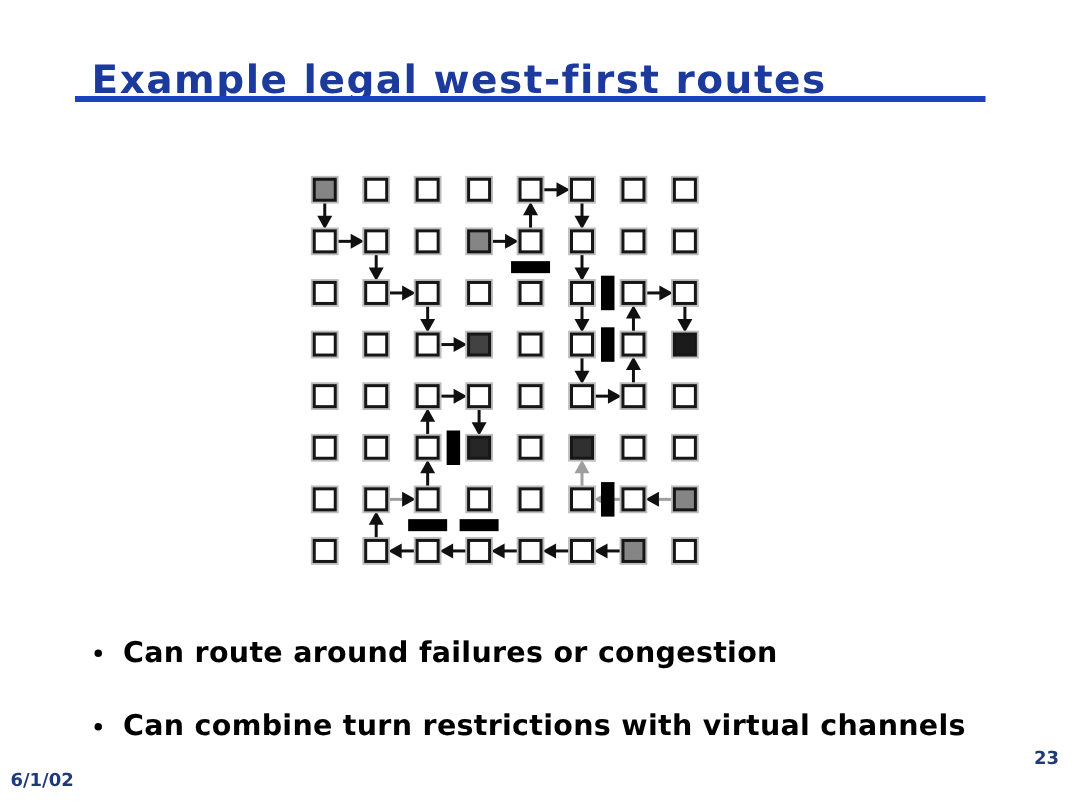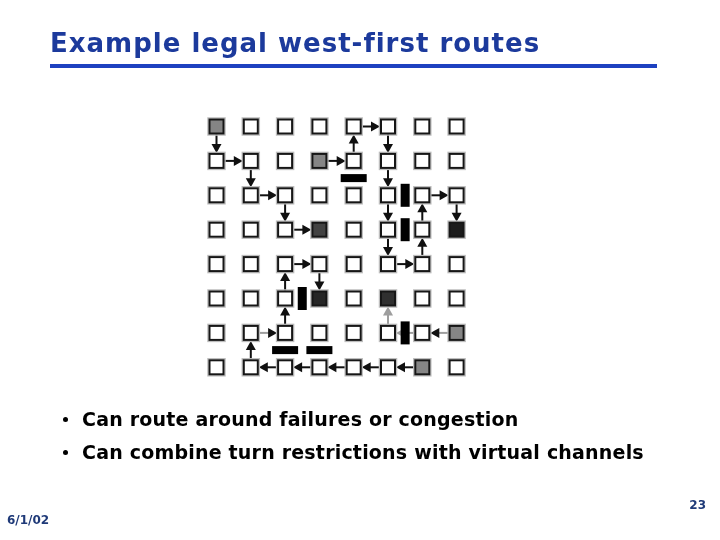--- a/index.html
+++ b/index.html
@@ -2,34 +2,35 @@
 <html style="--background: #ffffff; --title-text: #1c3a9c; --title-underline: #1d41c0; --body-text: #000000; --footer-text: #1f3a78;"><head>
 <meta charset="utf-8">
 <style>
   html,body{margin:0;padding:0;}
   .slide{
     position:relative;width:720px;height:540px;overflow:hidden;
     background:var(--background,#ffffff);
     font-family:"DejaVu Sans","Liberation Sans",sans-serif;
   }
   .slide-title{
-    position:absolute;left:50px;top:28px;margin:0;
+    position:absolute;left:50px;top:28px;margin:11px;
     font-size:26px;font-weight:bold;letter-spacing:1px;
     color:var(--title-text,#1c3a9c);
   }
   .title-underline{
     position:absolute;left:50px;top:64px;width:607px;height:4px;
     background:var(--title-underline,#1d41c0);
   }
   #diagram{position:absolute;left:0;top:0;width:720px;height:540px;pointer-events:none;}
   .bullets{position:absolute;left:63px;top:403px;margin:0;padding:0;list-style:none;}
   .bullets li{
     display:flex;align-items:center;line-height:33px;
     font-size:19px;font-weight:bold;letter-spacing:0.2px;
     color:var(--body-text,#000);
+    margin-top:16px;
   }
   .dot{width:5px;height:5px;border-radius:50%;background:var(--body-text,#000);margin-right:14px;flex:none;}
   .footer-date{
     position:absolute;left:7px;top:513px;
     font-size:12px;font-weight:bold;color:var(--footer-text,#1f3a78);
   }
   .footer-page{
     position:absolute;right:14px;top:498px;
     font-size:12px;font-weight:bold;color:var(--footer-text,#1f3a78);
   }

